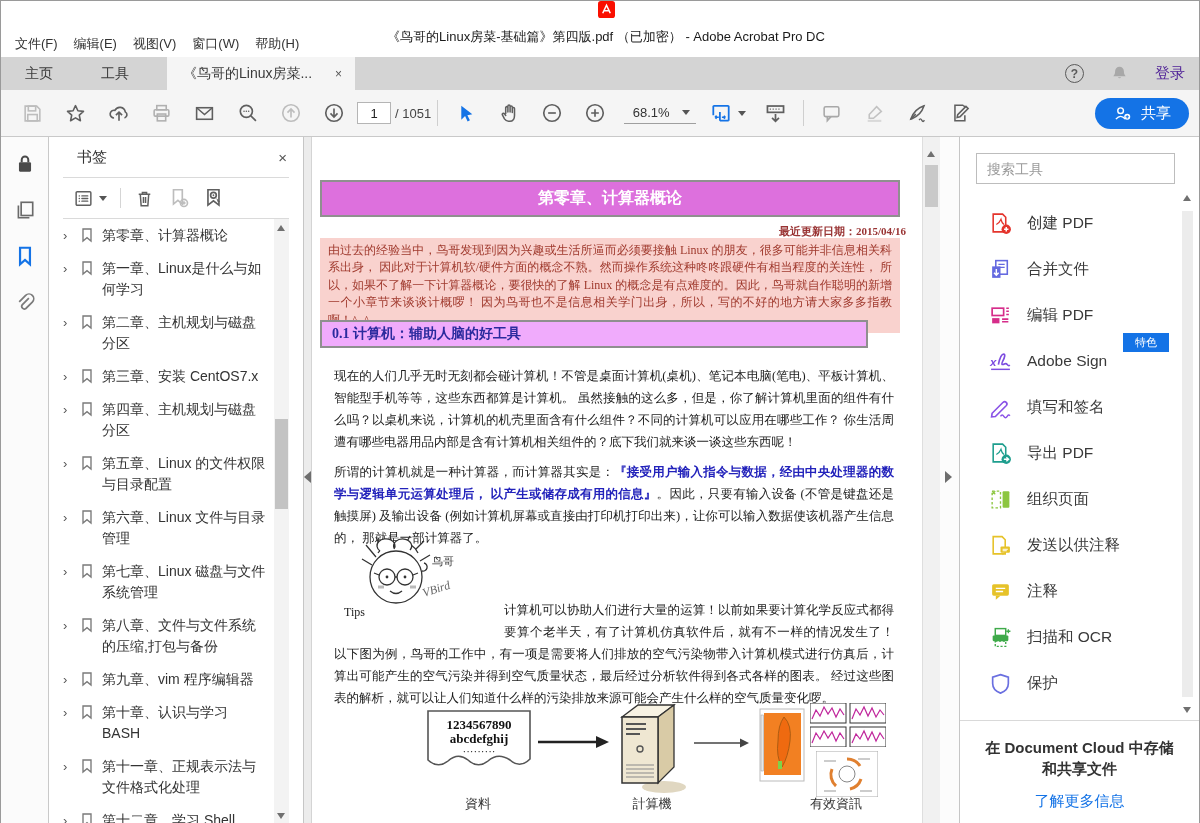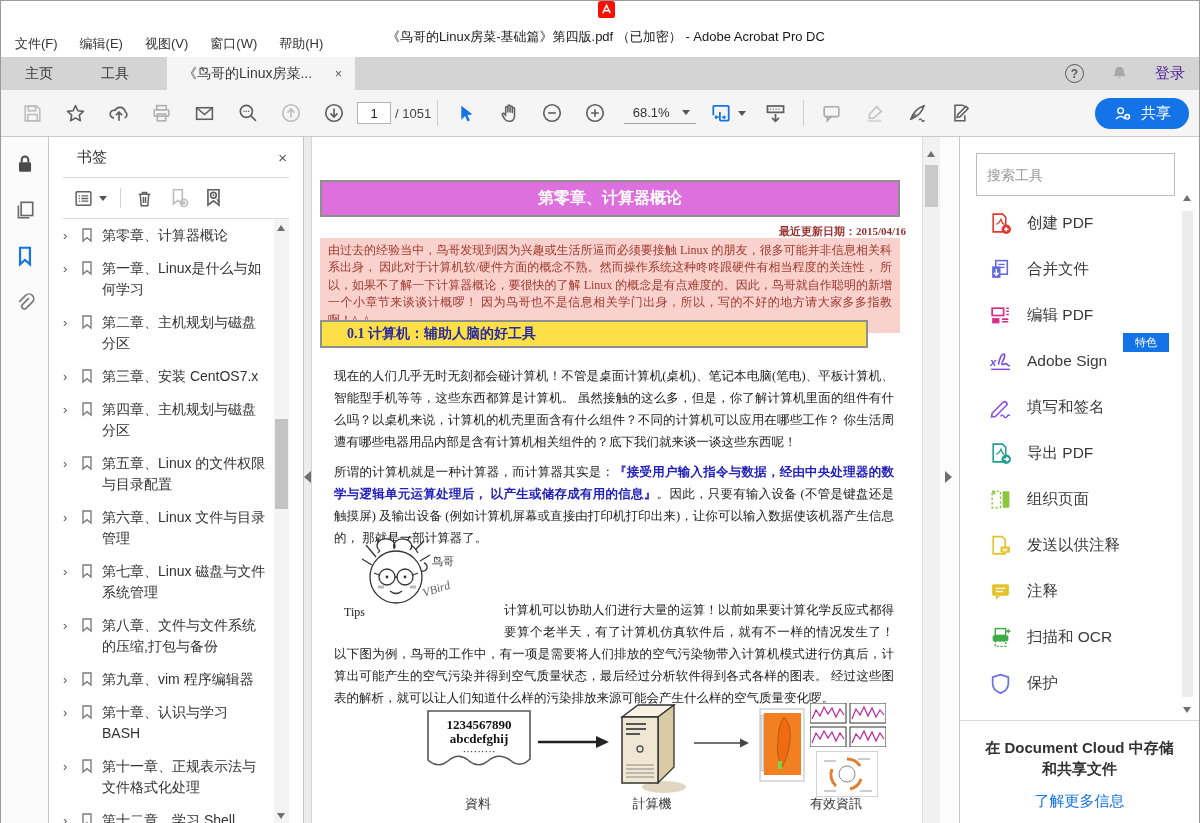--- a/index.html
+++ b/index.html
@@ -7,21 +7,21 @@
   body { font-family:"Liberation Sans","DejaVu Sans",sans-serif; background:#fff; color:#222; }
   .app { width:1200px; height:823px; border:1px solid #9a9a9a; position:relative; background:#fff; }
 
   
   .titlebar { height:30px; display:flex; align-items:center; padding-left:12px; gap:10px; background:#fff; font-size:13px; color:#1a1a1a;flex-direction:column; }
   .app-logo { width:17px; height:17px; flex:0 0 auto; }
   .win-controls { margin-left:auto; display:flex; height:30px; }
   .win-btn { width:45px; display:flex; align-items:center; justify-content:center; font-size:13px; color:#444; cursor:default; }
 
   
-  .menubar { height:26px; background:#fff; display:flex; align-items:center; gap:22px; padding-left:14px; font-size:13px; color:#333; }
+  .menubar { height:26px; background:#fff; display:flex; align-items:center; gap:16px; padding-left:14px; font-size:13px; color:#333; }
 
   
   .tabbar { height:33px; background:#d4d4d4; display:flex; align-items:stretch; font-size:14px; color:#3a3a3a; position:relative; }
   .tab { padding:0 24px; display:flex; align-items:center; }
   .tab-doc { background:#f5f5f5; margin-left:14px; width:188px; justify-content:space-between; padding:0 10px 0 16px; }
   .tab-close { font-size:12px; color:#555; padding:0 3px; }
   .tabbar-right { position:absolute; right:14px; top:0; height:33px; display:flex; align-items:center; gap:26px; }
   .help-circle { width:19px; height:19px; border:1.6px solid #5a5a5a; border-radius:50%; font-size:12px; font-weight:bold; color:#5a5a5a; display:flex; align-items:center; justify-content:center; }
   .signin { font-size:15px; color:#4c1d95; }
 
@@ -60,39 +60,39 @@
 
   .splitter { width:8px; background:#ececec; border-right:1px solid #d4d4d4; position:relative; }
   .split-arrow-left { position:absolute; top:334px; left:0; width:0; height:0; border-top:6px solid transparent; border-bottom:6px solid transparent; border-right:7px solid #6e6e6e; }
 
   
   .docarea { width:610px; background:#fff; position:relative; overflow:hidden;
              font-family:"Liberation Serif","DejaVu Serif",serif; }
   .banner { position:absolute; left:8px; top:43px; width:580px; height:37px; background:#dd70dd; border:2px solid #8f8f8f; color:#fff; font-weight:bold; font-size:16px; display:flex; align-items:center; justify-content:center; }
   .update-date { position:absolute; top:87px; right:16px; font-size:11px; font-weight:bold; color:#993333; }
   .intro-box { position:absolute; left:8px; top:101px; width:580px; background:#f9d2ce; color:#a03a2e; font-size:12px; line-height:1.45; padding:4px 8px; text-align:justify; }
-  .sec-head { position:absolute; left:8px; top:183px; width:548px; height:28px; line-height:24px; background:#fde047; border:2px solid #8f8f8f; color:#2b2b9e; font-weight:bold; font-size:14px; padding-left:25px; }
+  .sec-head { position:absolute; left:8px; top:183px; width:548px; height:28px; line-height:24px; background:#f0abfc; border:2px solid #8f8f8f; color:#2b2b9e; font-weight:bold; font-size:14px; padding-left:10px; }
   .para { position:absolute; left:22px; width:560px; font-size:12.5px; line-height:1.76; color:#1c1c1c; text-align:justify; }
   .quote { color:#2222bb; font-weight:bold; }
   .tips-block { position:absolute; left:22px; top:398px; width:560px; font-size:12.5px; line-height:1.76; color:#1c1c1c; text-align:justify; }
   .tips-figure { float:left; width:170px; height:88px; position:relative; }
   .tips-spacer { float:right; width:388px; height:64px; }
   .tips-label { position:absolute; left:10px; bottom:0; font-size:12px; color:#1c1c1c; }
   .diagram { position:absolute; left:96px; top:566px; width:480px; height:112px; }
   .dg { position:absolute; }
   .dg-label { position:absolute; top:92px; transform:translateX(-50%); font-size:13px; color:#333; }
 
   .doc-scroll { width:18px; background:#f1f1f1; border-left:1px solid #dedede; position:relative; }
   .doc-thumb { position:absolute; left:2px; right:2px; top:28px; height:42px; background:#c9c9c9; }
   .gutter { width:19px; background:#fcfcfc; position:relative; }
   .split-arrow-right { position:absolute; top:334px; left:5px; width:0; height:0; border-top:6px solid transparent; border-bottom:6px solid transparent; border-left:7px solid #6e6e6e; }
 
   
   .rpanel { flex:1; background:#fff; border-left:1px solid #c6c6c6; position:relative; }
-  .rp-search { position:absolute; left:16px; right:24px; top:16px; height:43px; border:1px solid #bdbdbd; background:#fff; font-size:14px; padding:0 10px; color:#444; font-family:"Liberation Sans","DejaVu Sans",sans-serif; }
+  .rp-search { position:absolute; left:16px; right:24px; top:16px; height:31px; border:1px solid #bdbdbd; background:#fff; font-size:14px; padding:0 10px; color:#444; font-family:"Liberation Sans","DejaVu Sans",sans-serif; }
   .rp-search::placeholder { color:#9a9a9a; }
   .tool-list { position:absolute; top:63px; left:3px; right:26px; height:520px; overflow:hidden; padding-left:26px; }
   .tool-item { height:46px; display:flex; align-items:center; gap:15px; font-size:15.5px; color:#3a3a3a; position:relative; }
   .badge { position:absolute; top:-5px; right:4px; background:#1473e6; color:#fff; font-size:11px; padding:2px 12px; }
   .rp-scroll { position:absolute; right:4px; top:58px; height:518px; width:15px; }
   .rp-thumb { position:absolute; left:2px; right:2px; top:16px; bottom:16px; background:#ececec; }
   .rp-footer { position:absolute; left:0; right:0; bottom:0; height:105px; border-top:1px solid #d9d9d9; text-align:center; padding:16px 22px 0; }
   .rp-footer-text { font-size:15px; font-weight:bold; color:#333; line-height:1.4; }
   .rp-footer-link { margin-top:13px; font-size:15px; color:#1473e6; }
 

